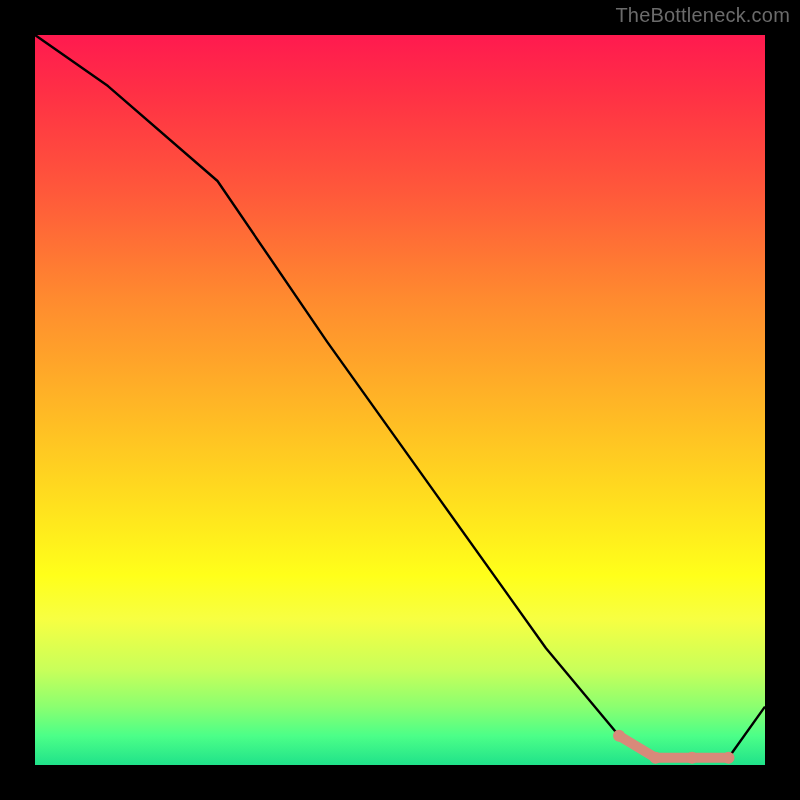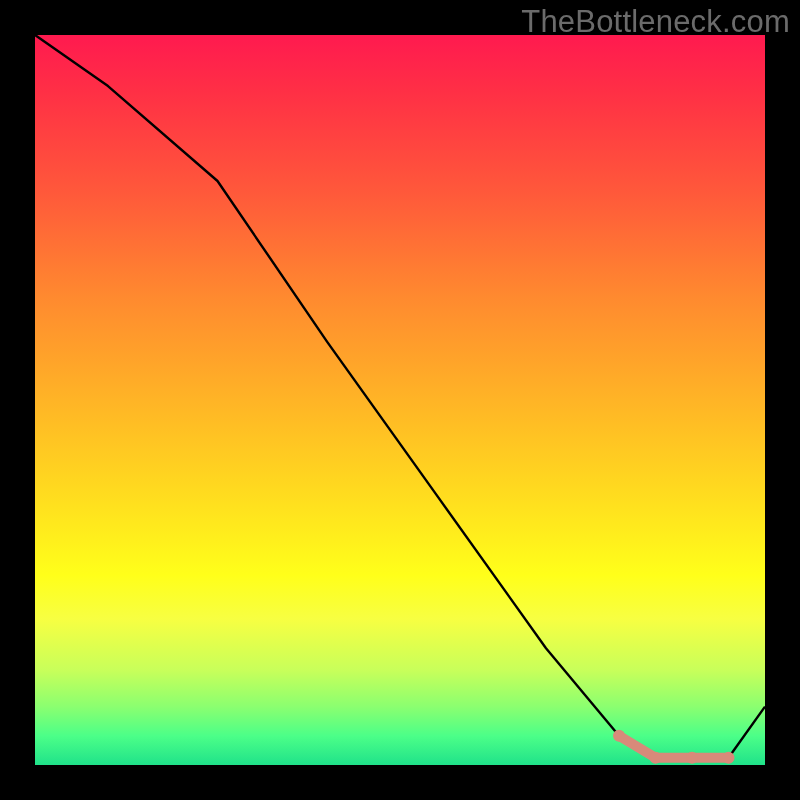--- a/index.html
+++ b/index.html
@@ -15,21 +15,21 @@
     position: relative;
     width: 800px;
     height: 800px;
     background: #000;
   }
   .watermark {
     position: absolute;
     top: 4px;
     right: 10px;
     color: #6b6b6b;
-    font-size: 31px;
+    font-size: 20px;
     font-weight: 500;
     letter-spacing: 0.2px;
     z-index: 5;
   }
   .plot-area {
     position: absolute;
     left: 35px;
     top: 35px;
     width: 730px;
     height: 730px;

